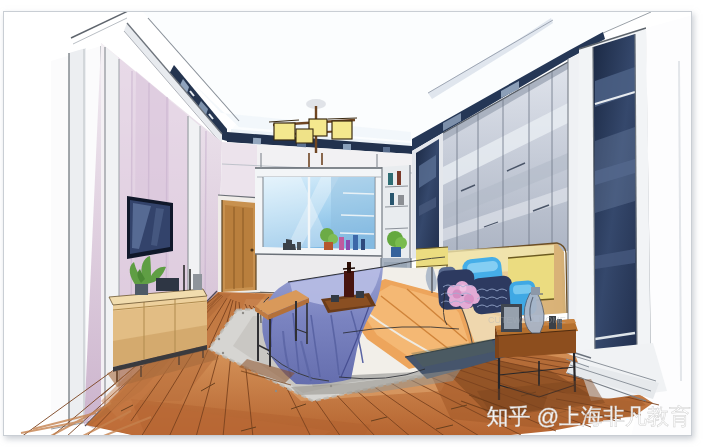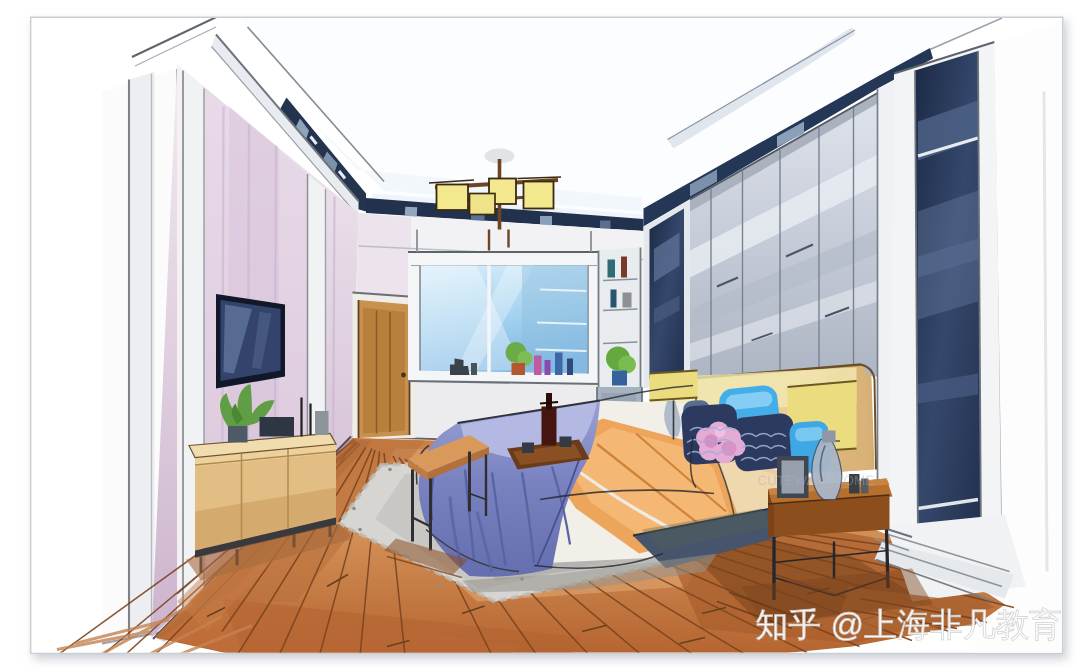--- a/index.html
+++ b/index.html
@@ -1,16 +1,16 @@
 <!DOCTYPE html>
 <html><head>
 <meta charset="utf-8">
 <style>
 html,body{margin:0;padding:0;background:#ffffff;width:720px;height:447px;overflow:hidden;font-family:"Liberation Sans",sans-serif;}
-#frame{position:absolute;left:20px;top:11px;width:689px;height:425px;background:#ffffff;border:1px solid #c9ced4;box-shadow:2px 3px 6px rgba(160,168,178,.55);box-sizing:border-box;text-align:center;}
+#frame{position:absolute;left:3px;top:11px;width:689px;height:425px;background:#ffffff;border:1px solid #c9ced4;box-shadow:2px 3px 6px rgba(160,168,178,.55);box-sizing:border-box;text-align:center;}
 svg{display:block;}
 </style>
 </head>
 <body>
 
 <div id="frame">
 <svg width="687" height="423" viewBox="13 11 687 423" xmlns="http://www.w3.org/2000/svg">
 <defs>
 <linearGradient id="gWallPink" x1="0" y1="0" x2="0" y2="1">
  <stop offset="0" stop-color="#f1ebf1"></stop>

